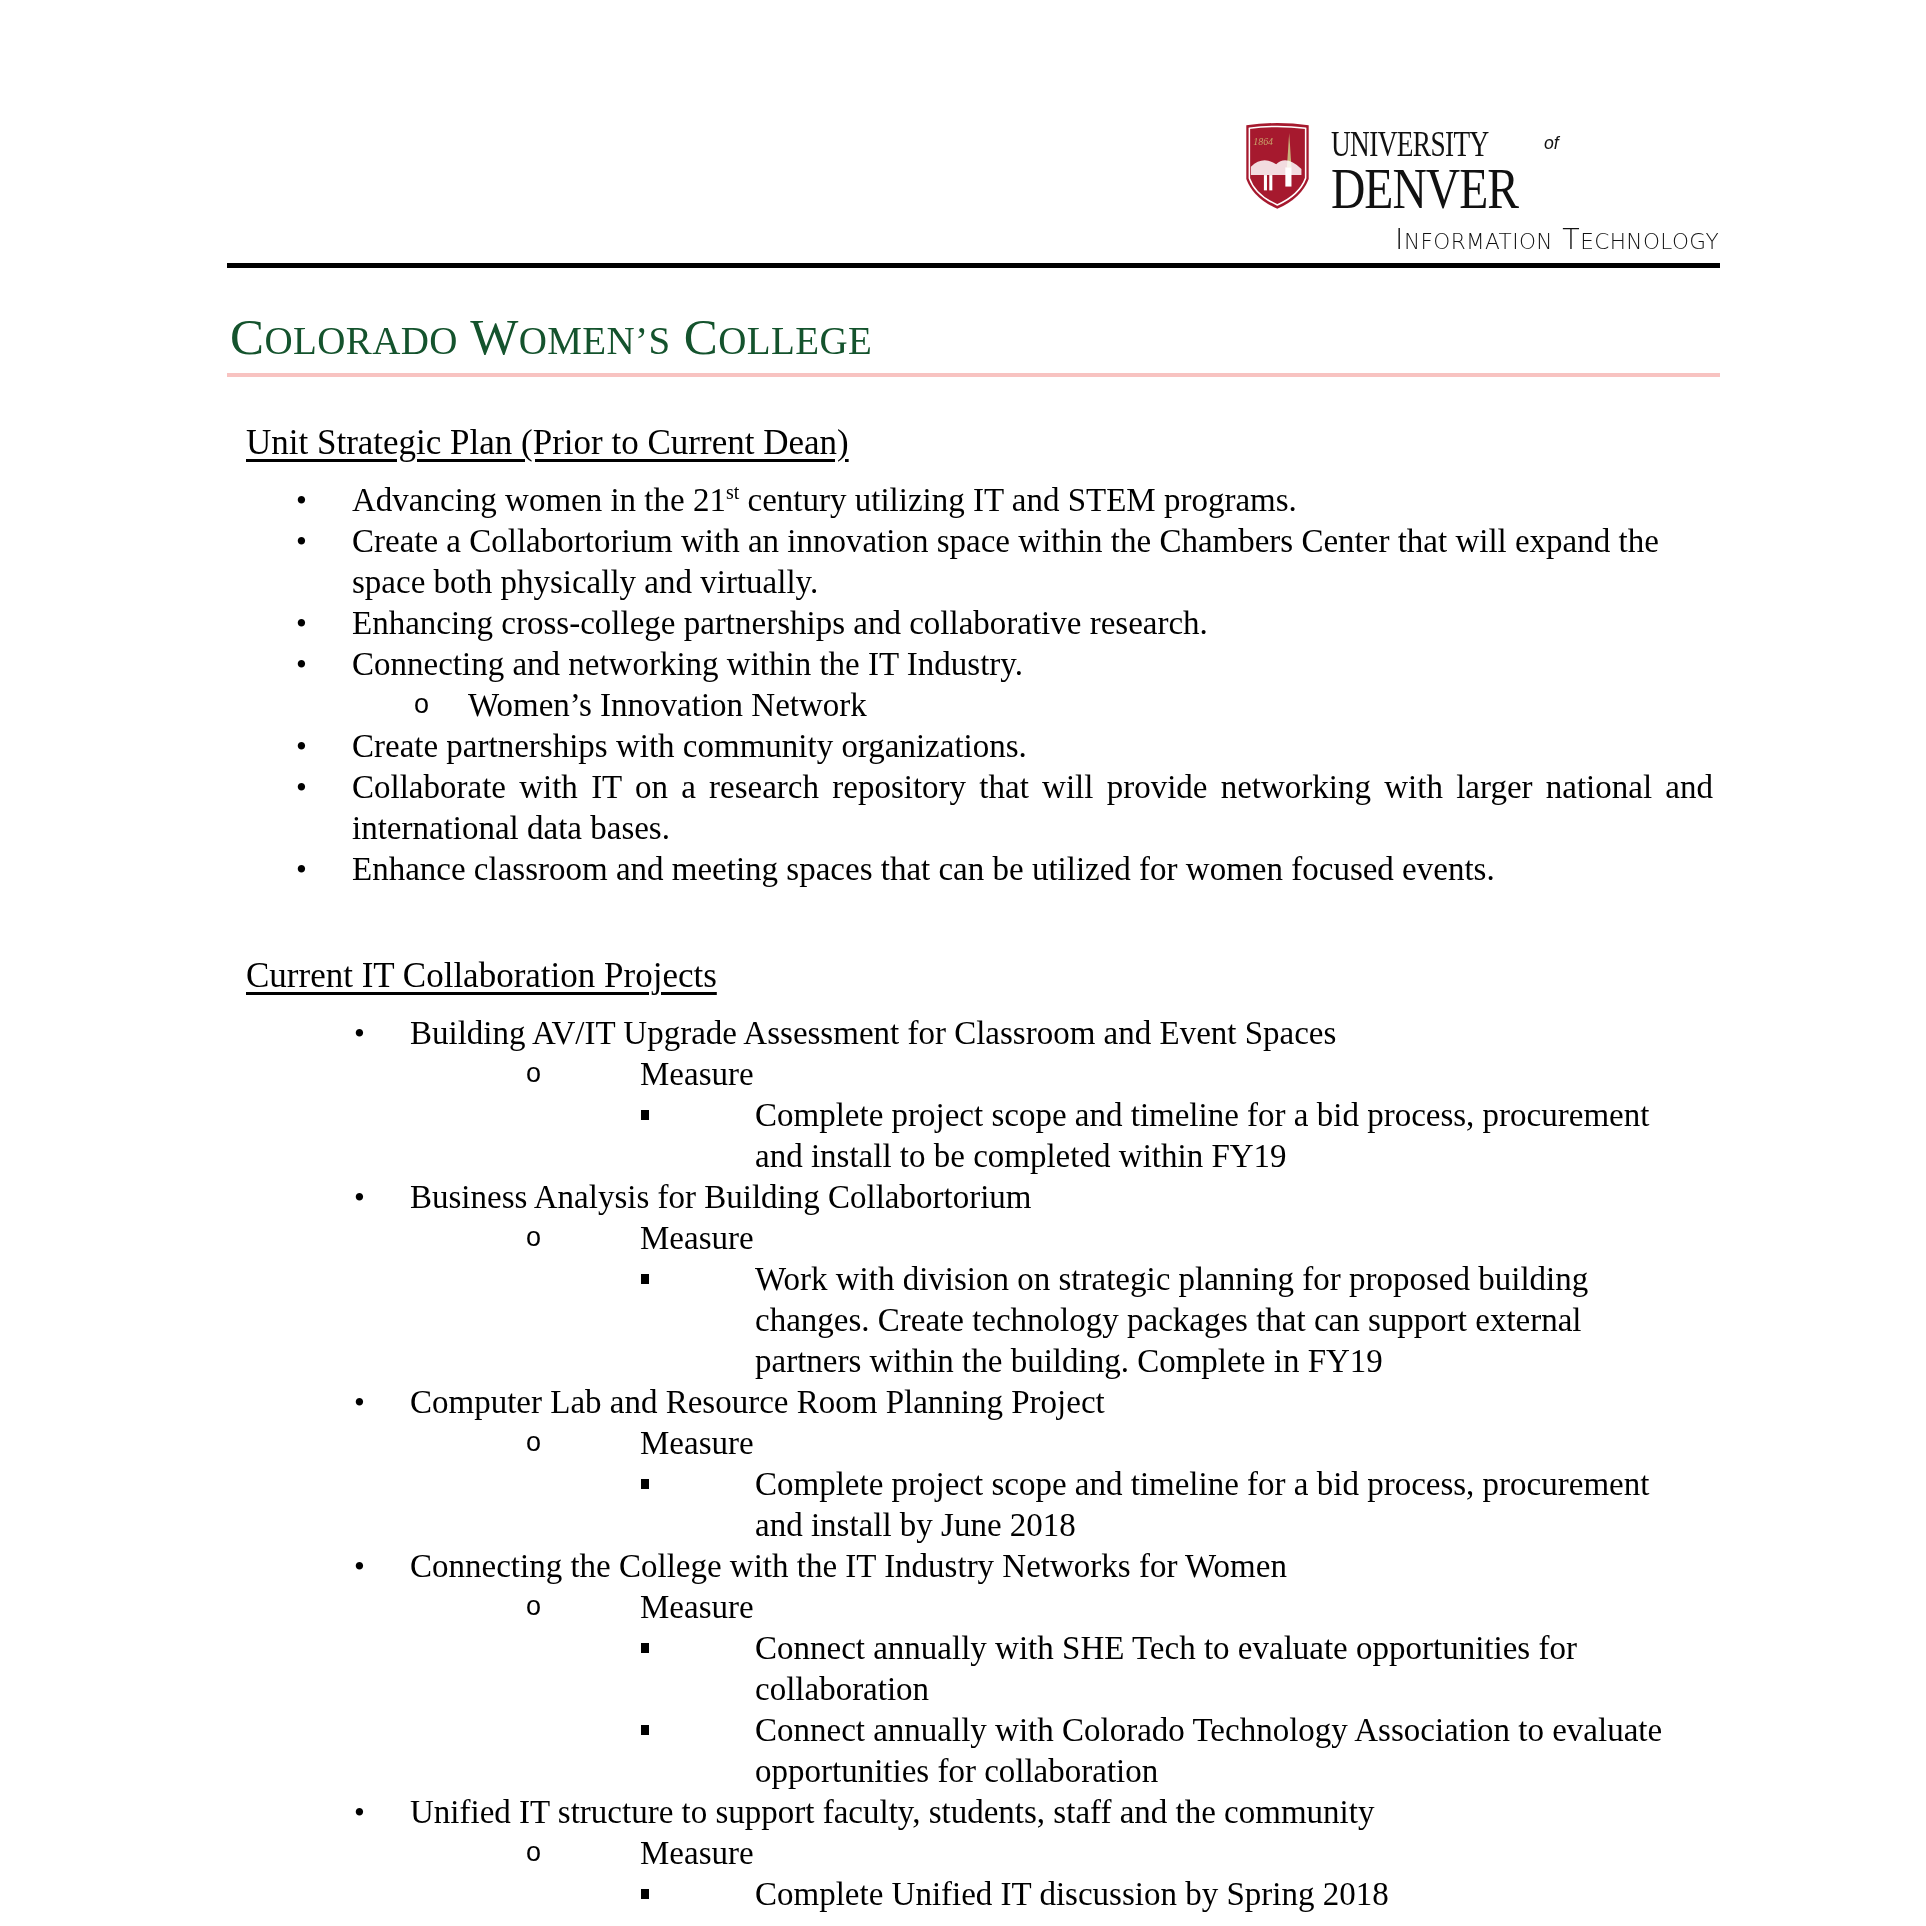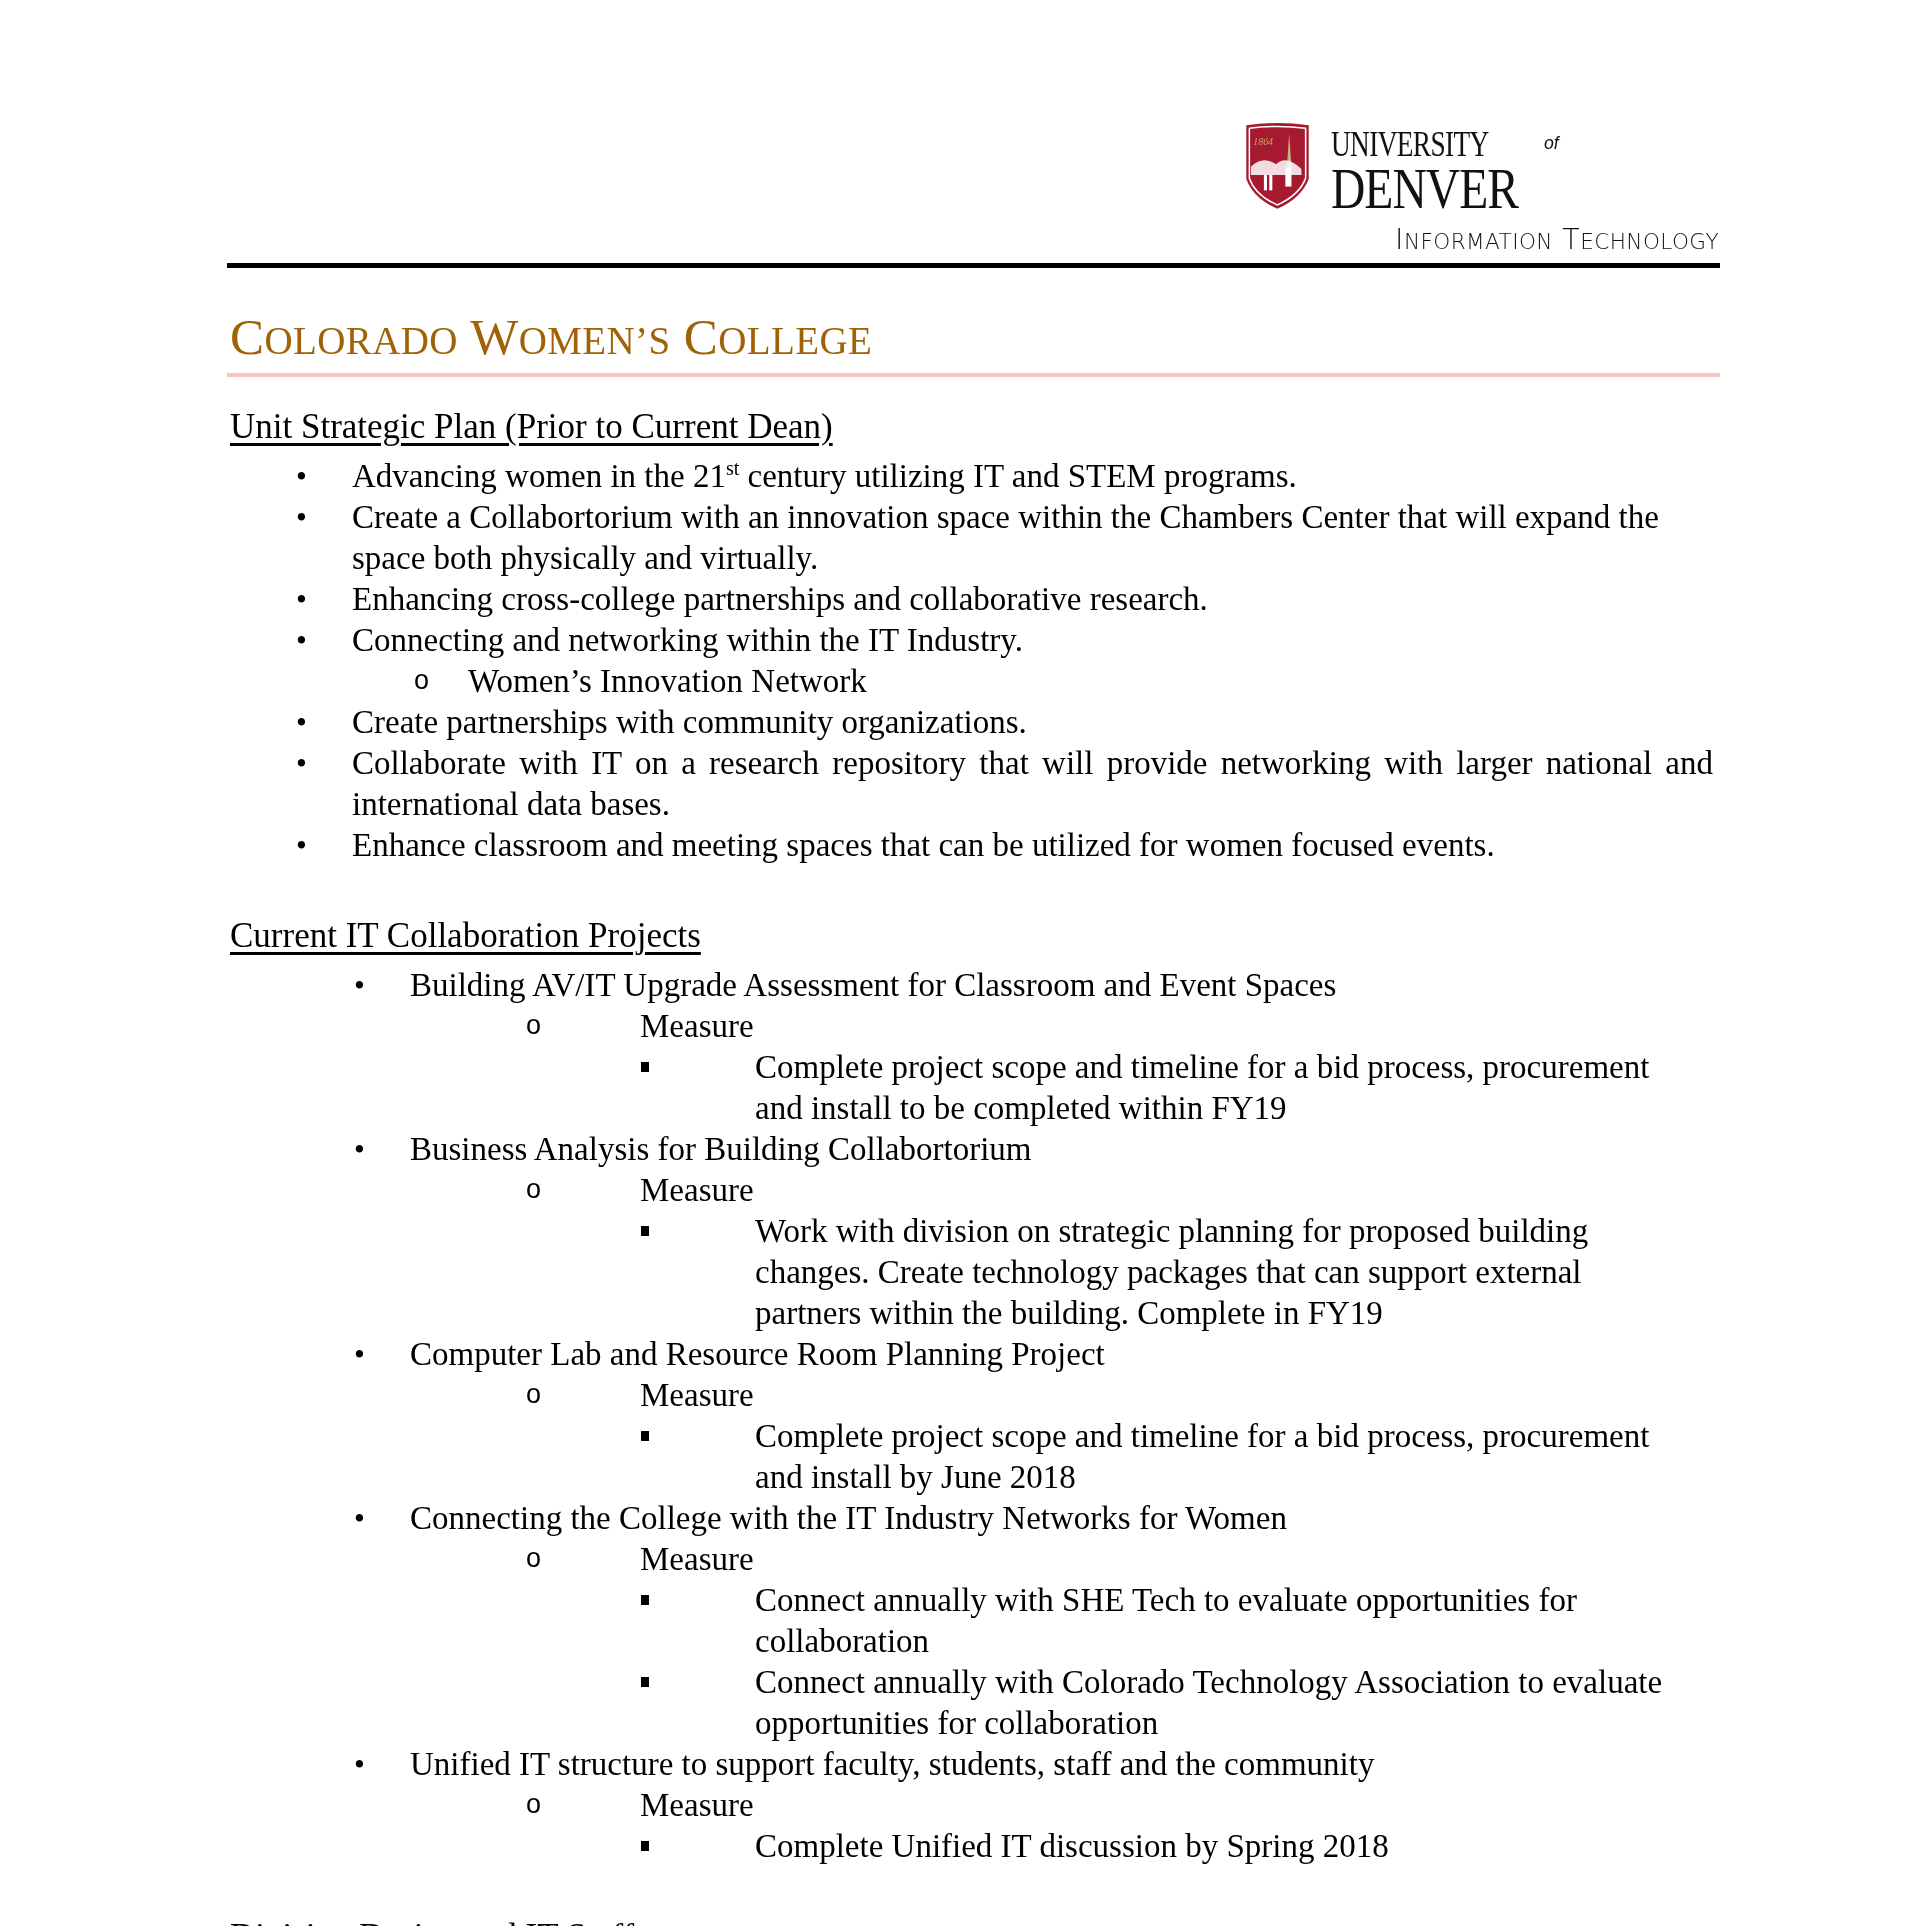--- a/index.html
+++ b/index.html
@@ -17,28 +17,28 @@
   .logo-denver { position: absolute; left: 87px; top: 39px; font-family: "Liberation Serif", serif;
                  font-size: 58px; line-height: 1; color: #111; letter-spacing: -1.2px; transform: scaleX(0.82); transform-origin: left top; }
   .it-label { position: absolute; right: 246px; top: 223px; font-family: "DejaVu Sans", sans-serif;
               font-size: 28.5px; font-weight: 300; color: #111; letter-spacing: 0.4px; margin-left: 8px; }
   .it-label .cap { font-size: 28.5px; }
   .it-label .sc { font-size: 21.6px; }
   .rule-black { position: absolute; left: 227px; top: 263px; width: 1493px; height: 5.4px; background: #000; }
 
   
   .title { position: absolute; left: 230px; top: 312px; font-family: "Liberation Serif", serif;
-           color: #a16207; font-size: 51px; line-height: 1; letter-spacing: 0.4px; white-space: nowrap; }
+           color: #14532d; font-size: 51px; line-height: 1; letter-spacing: 0.4px; white-space: nowrap; }
   .title .sc { font-size: 39px; }
   .rule-pink { position: absolute; left: 227px; top: 373px; width: 1493px; height: 3.5px; background: #f8c3c1; }
 
   
   .content { position: absolute; left: 230px; top: 406px; width: 1491px;
              font-family: "Liberation Serif", "DejaVu Serif", serif; font-size: 33px; line-height: 41px; }
-  .h2 { text-decoration: underline; text-decoration-thickness: 2.7px; text-underline-offset: 4.6px; font-size: 35px; margin: 0; line-height: 42px; }
+  .h2 { text-decoration: underline; text-decoration-thickness: 2.7px; text-underline-offset: 4.6px; font-size: 35px; margin: 16px; line-height: 42px; }
   ul { list-style: none; margin: 8px; padding: 0; }
   li { position: relative; }
   .l1 > li { padding-left: 114px; }
   .l1 > li::before { content: "•"; position: absolute; left: 58px; top: 0; font-size: 31px; }
   .l1.deep > li { padding-left: 172px; }
   .l1.deep > li::before { left: 116px; }
   .measure-row { position: relative; padding-left: 230px; }
   .measure-row .o { position: absolute; left: 116px; top: -1.5px; font-family: "Liberation Sans", sans-serif; font-size: 27px; }
   .sq-row { position: relative; padding-left: 345px; padding-right: 39px; }
   .sq-row .sq { position: absolute; left: 231px; top: 14.6px; width: 7.7px; height: 10px; background: #000; }

